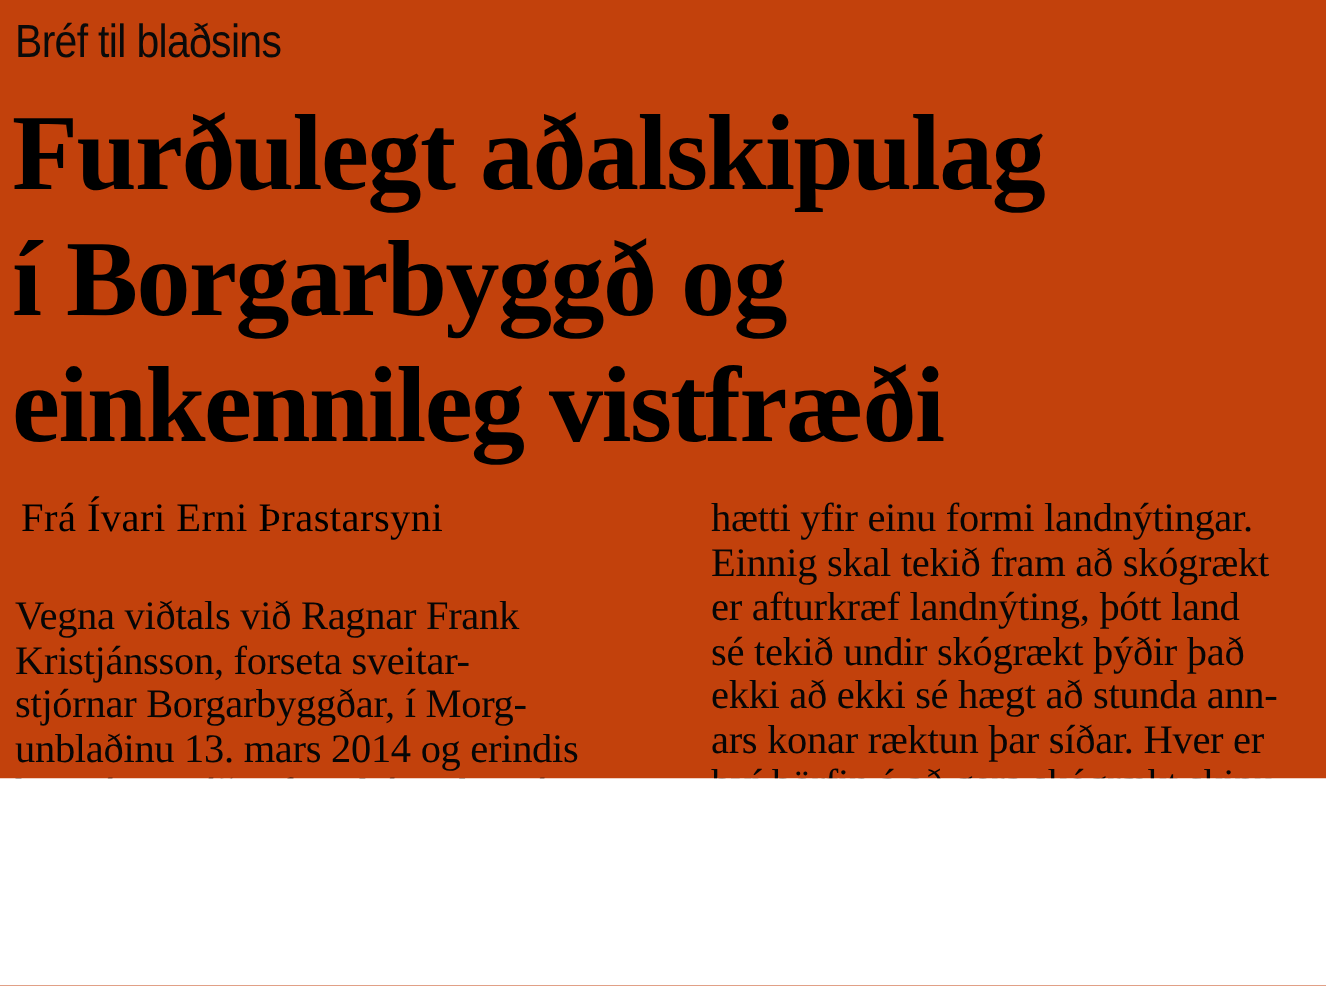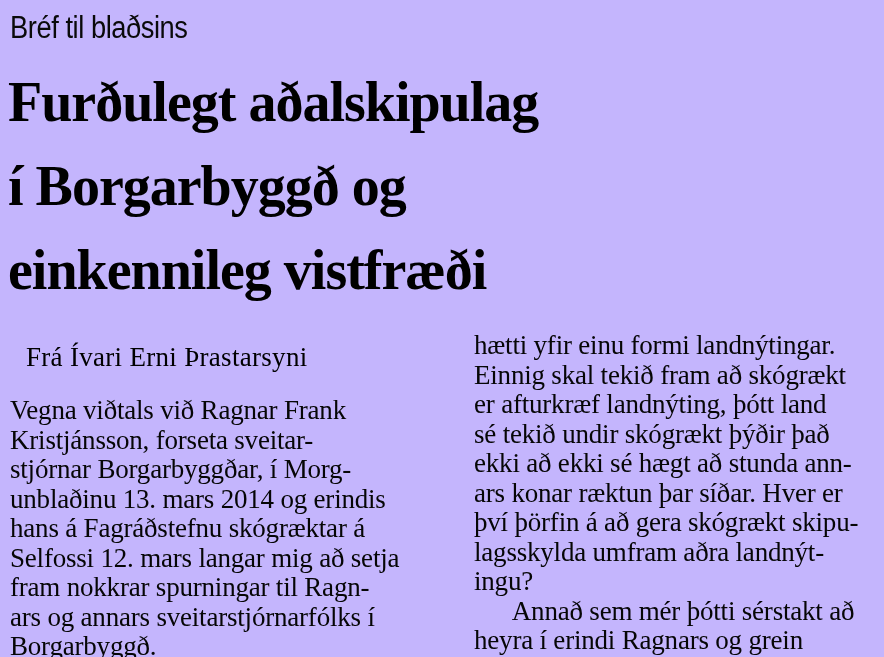--- a/index.html
+++ b/index.html
@@ -3,22 +3,22 @@
 <meta charset="utf-8">
 <style>
   html, body {
     margin: 0;
     padding: 0;
     background: #ffffff;
   }
   .page {
     position: relative;
     width: 884px;
-    height: 657px;
-    background: #c4b5fd;
+    height: 519px;
+    background: #c2410c;
     overflow: hidden;
     color: #000000;
   }
   .kicker {
     position: absolute;
     left: 10px;
     top: 12px;
     font-family: "Liberation Sans", sans-serif;
     font-size: 31px;
     line-height: 31px;
@@ -29,31 +29,31 @@
     color: #0a0a0a;
   }
   .headline {
     position: absolute;
     left: 8px;
     top: 60px;
     margin: 0;
     width: 876px;
     font-family: "Liberation Serif", serif;
     font-weight: bold;
-    font-size: 56px;
+    font-size: 72px;
     line-height: 84px;
     letter-spacing: -1px;
     white-space: pre-line;
     color: #000000;
   }
   .byline {
     position: absolute;
     left: 10px;
     top: 327px;
-    margin: 16px;
+    margin: 4px;
     font-family: "Liberation Serif", serif;
     font-size: 27px;
     line-height: 29.5px;
     letter-spacing: 0.3px;
     white-space: pre;
   }
   .body-col {
     position: absolute;
     margin: 0;
     font-family: "Liberation Serif", serif;

